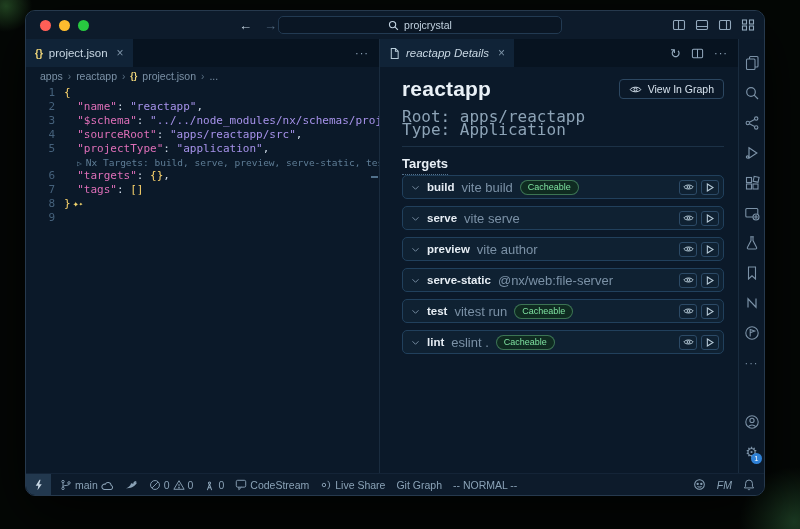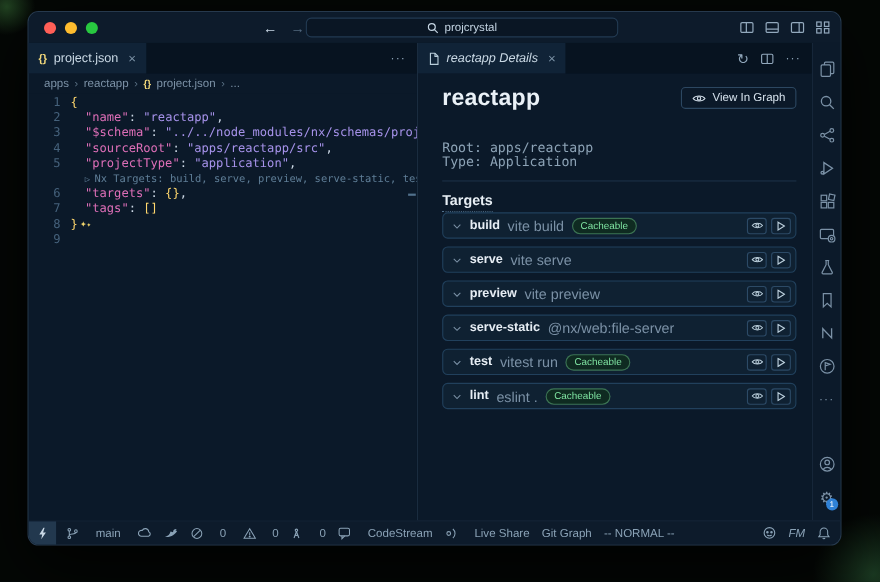--- a/index.html
+++ b/index.html
@@ -59,41 +59,41 @@
   .hint { color:#5f7e97; font-size:9.5px; }
   .hint .tri { font-size:8px; margin-right:4px; }
   .sparkle { color:#f5d76e; font-size:10px; margin-left:2px; }
   .sparkle2 { color:#f5d76e; font-size:7px; }
   .scroll-dash { position:absolute; right:1px; top:91px; width:7px; height:2px; background:#51718c; }
   
   .details { flex:1; background:#0b1929; padding:10px 14px 0 22px; overflow:hidden; }
   .d-head { display:flex; align-items:center; justify-content:space-between; }
   .d-title { font-size:21px; font-weight:600; color:#eaf1f7; letter-spacing:.2px; }
   .btn-graph { display:flex; align-items:center; gap:6px; height:20px; padding:0 9px; background:transparent; border:1px solid #2c4761; border-radius:4px; color:#d5e1ec; font-size:10.5px;justify-content:flex-end; }
-  .d-meta { margin-top:27px; font-family:"DejaVu Sans Mono", monospace; font-size:12px; color:#8da3b6; line-height:13px; }
+  .d-meta { margin-top:9px; font-family:"DejaVu Sans Mono", monospace; font-size:16px; color:#8da3b6; line-height:13px; }
   .d-hr { border:none; border-top:1px solid #1c3146; margin-top:10px; }
   .t-heading { margin-top:9px; font-size:13px; font-weight:bold; color:#e8eff5; width:max-content; padding-bottom:3px; border-bottom:1px dotted #51718c; }
   .t-list { margin-top:0; display:flex; flex-direction:column; gap:7px; }
   .t-row { height:24px; flex:none; display:flex; align-items:center; gap:7px; padding:0 4px 0 8px; background:#0f2132; border:1px solid #21405c; border-radius:5px; }
   .t-chev { color:#7b91a6; margin-top:1px; }
   .t-name { font-size:11.5px; font-weight:bold; color:#e6edf4; }
   .t-cmd { font-size:13px; color:#7b91a6; }
   .t-badge { font-size:9px; color:#7fe3a1; background:#0f2b21; border:1px solid rgba(127,227,161,.4); border-radius:8px; padding:1.5px 7px;text-align:right; }
   .t-actions { margin-left:auto; display:flex; gap:4px; }
   .mini-btn { width:18px; height:15px; border:1px solid #2c4a66; border-radius:3px; display:grid; place-items:center; color:#b9cdda; background:transparent; }
   
   .activitybar { width:25px; flex:none; background:#0c1a2a; display:flex; flex-direction:column; align-items:center; padding:9px 0 6px; color:#7b91a6; }
   .ab-icon { height:30px; flex:none; display:grid; place-items:center; color:#7b91a6; }
   .ab-more { font-size:11px; letter-spacing:1px; }
   .ab-bottom { margin-top:auto; display:flex; flex-direction:column; align-items:center; }
   .gear-wrap { position:relative; font-size:14px; height:30px; display:grid; place-items:center; }
   .gear-badge { position:absolute; right:-4px; bottom:3px; min-width:11px; height:11px; border-radius:6px; background:#2f81d6; color:#fff; font-size:7.5px; display:grid; place-items:center; padding:0 2px; }
   
   .statusbar { height:22px; flex:none; background:#0d1b2b; border-top:1px solid #142437; display:flex; align-items:center; font-size:10.5px; color:#8aa2b6; padding-right:9px; }
-  .sb-item { display:flex; align-items:flex-start; gap:15px; margin-right:11px; white-space:nowrap; }
+  .sb-item { display:flex; align-items:flex-end; gap:3px; margin-right:11px; white-space:nowrap; }
   .sb-remote { height:22px; width:25px; background:#22384e; color:#c8d7e4; display:grid; place-items:center; margin-right:9px; }
   .sb-right { margin-left:auto; display:flex; align-items:center; gap:11px;font-style:italic; }
 </style>
 </head>
 <body>
 
 <div class="window">
 
   <div class="titlebar">
     <div class="lights">
@@ -296,21 +296,21 @@
             </span>
           </div>
 
           <div class="t-row">
             <span class="t-chev">
                 <svg width="9" height="6" viewBox="0 0 9 7" fill="none" stroke="currentColor" stroke-width="1.1">
                   <polyline points="1,1.5 4.5,5 8,1.5"></polyline>
                 </svg>
               </span>
             <span class="t-name">preview</span>
-            <span class="t-cmd">vite preview</span>
+            <span class="t-cmd">vite author</span>
             <span class="t-actions">
               <button class="mini-btn">
                   <svg width="11" height="8" viewBox="0 0 14 10" fill="none" stroke="currentColor" stroke-width="1.2">
                     <path d="M1 5 C3.5 1.6 10.5 1.6 13 5 C10.5 8.4 3.5 8.4 1 5 Z"></path>
                     <circle cx="7" cy="5" r="1.7"></circle>
                   </svg>
                 </button>
               <button class="mini-btn">
                   <svg width="8" height="9" viewBox="0 0 9 10" fill="none" stroke="currentColor" stroke-width="1.2">
                     <path d="M1.5 1 L8 5 L1.5 9 Z"></path>

